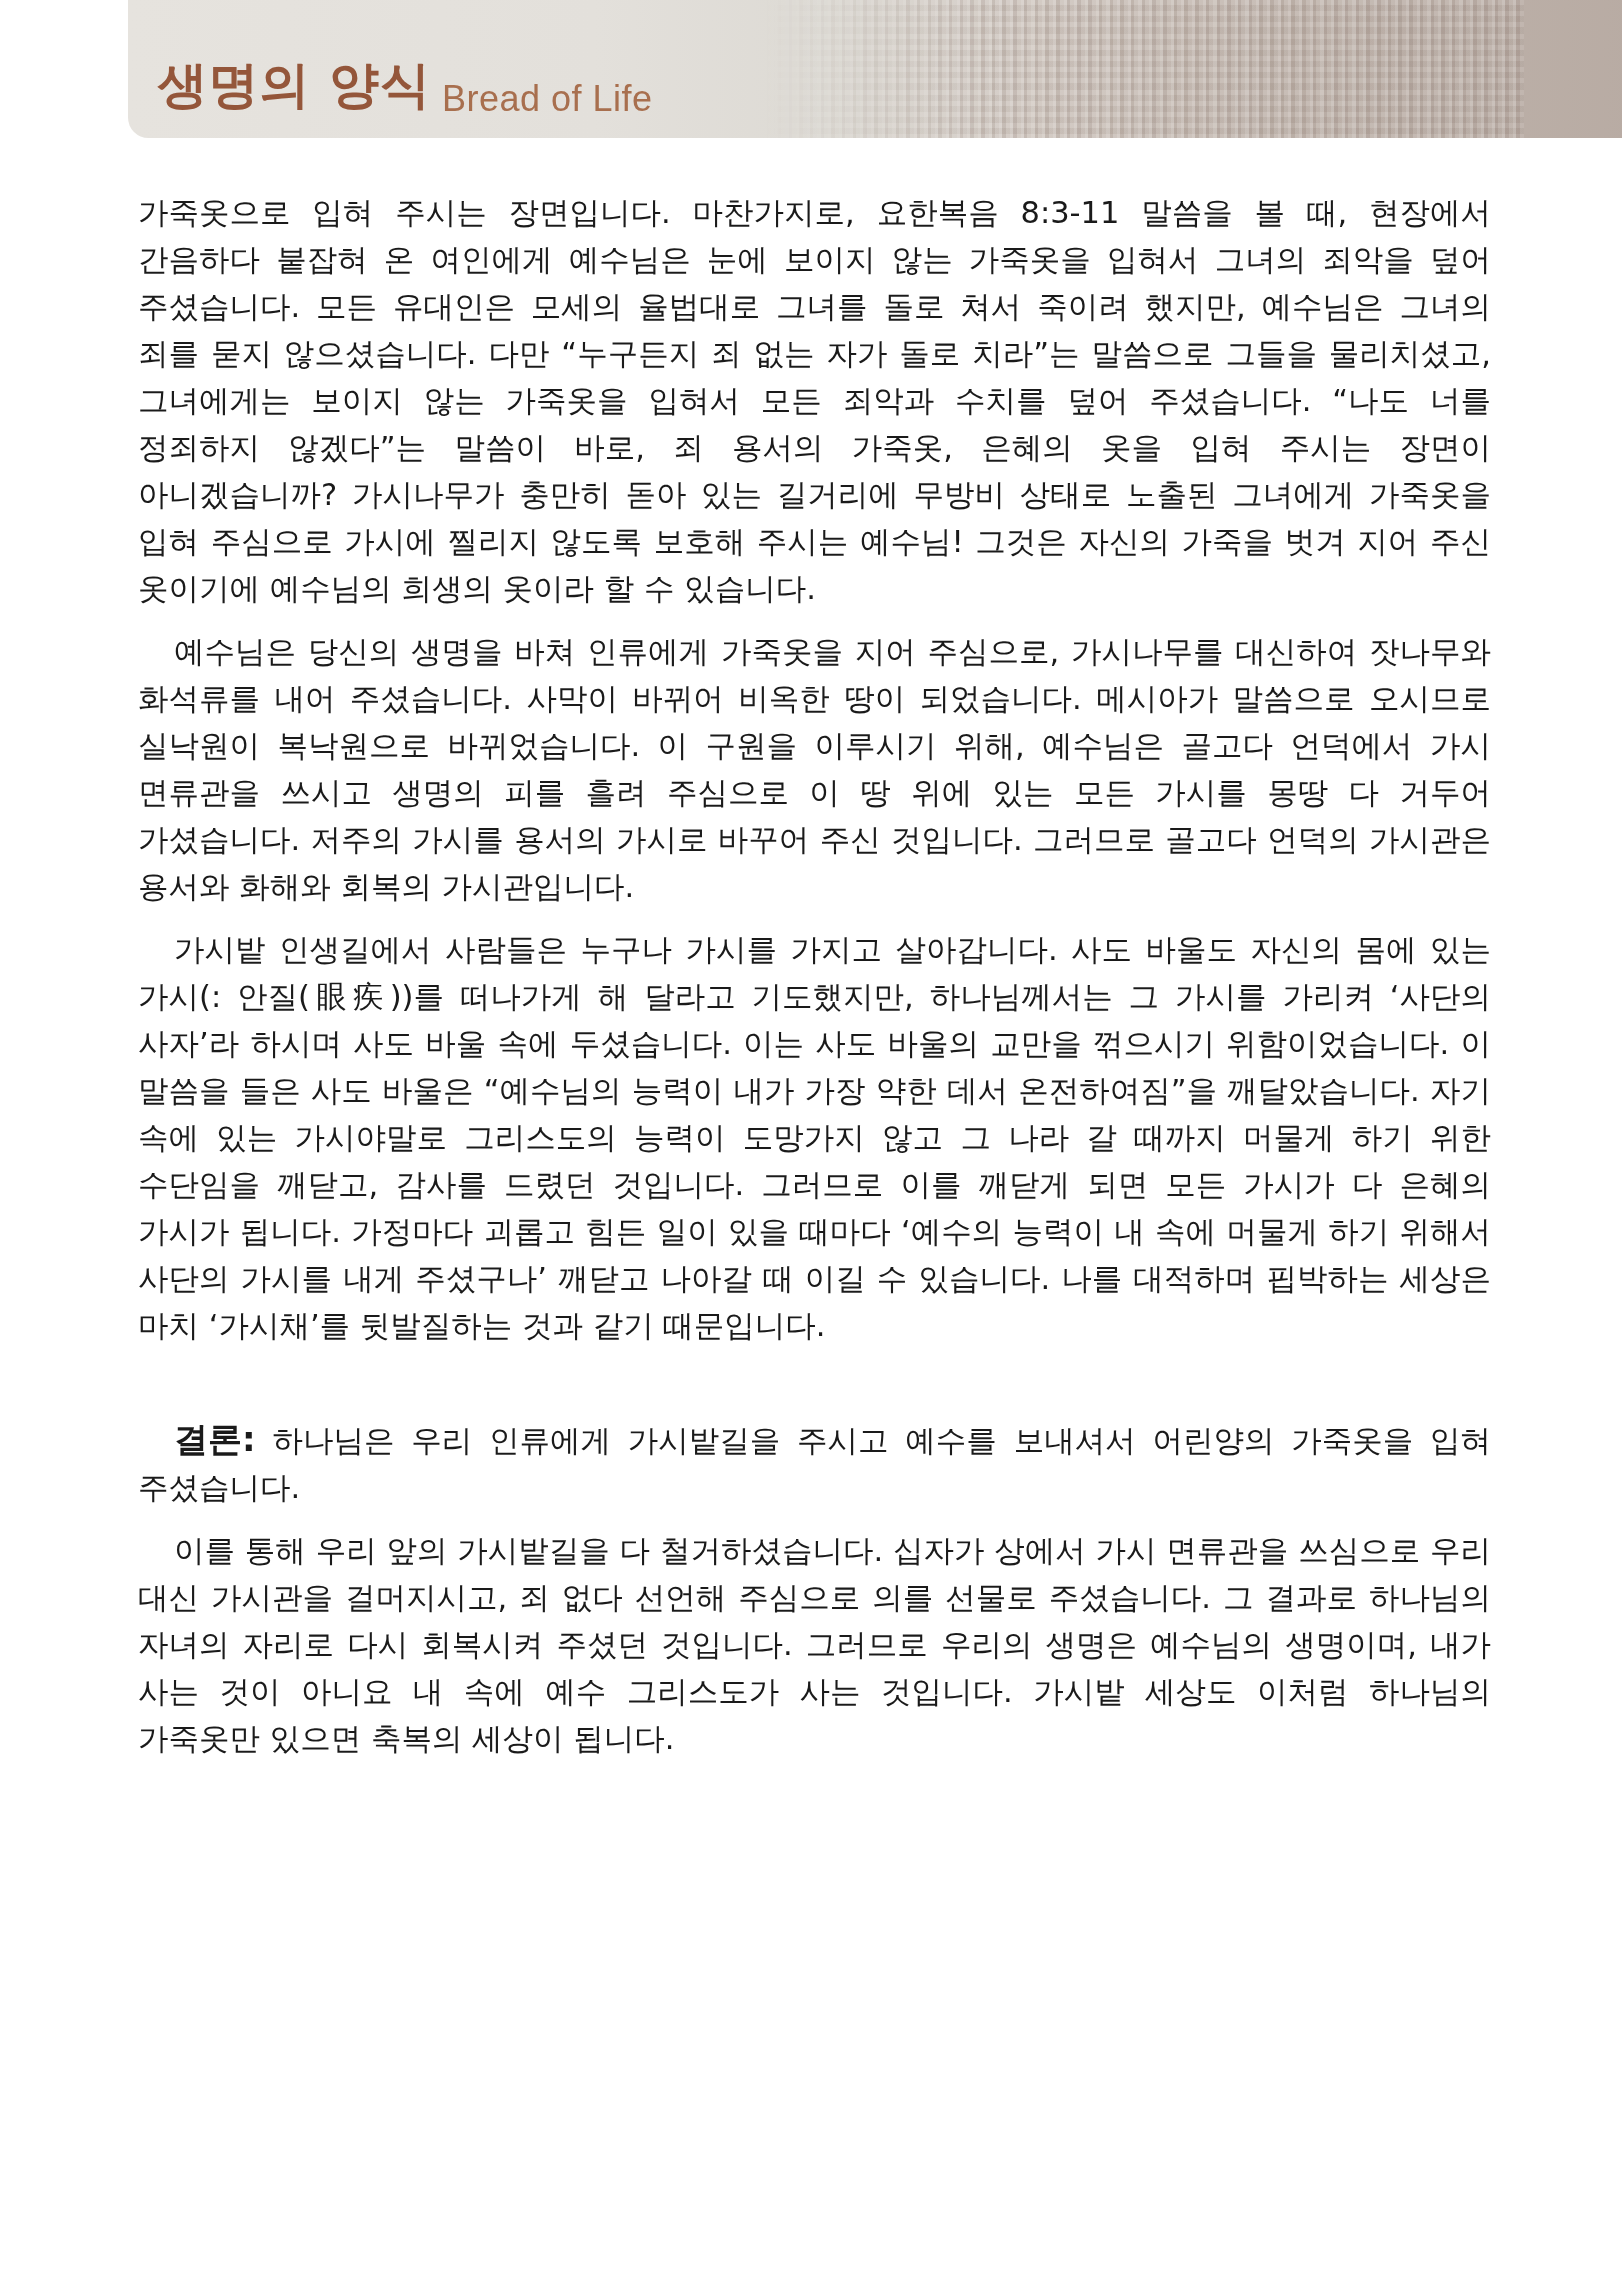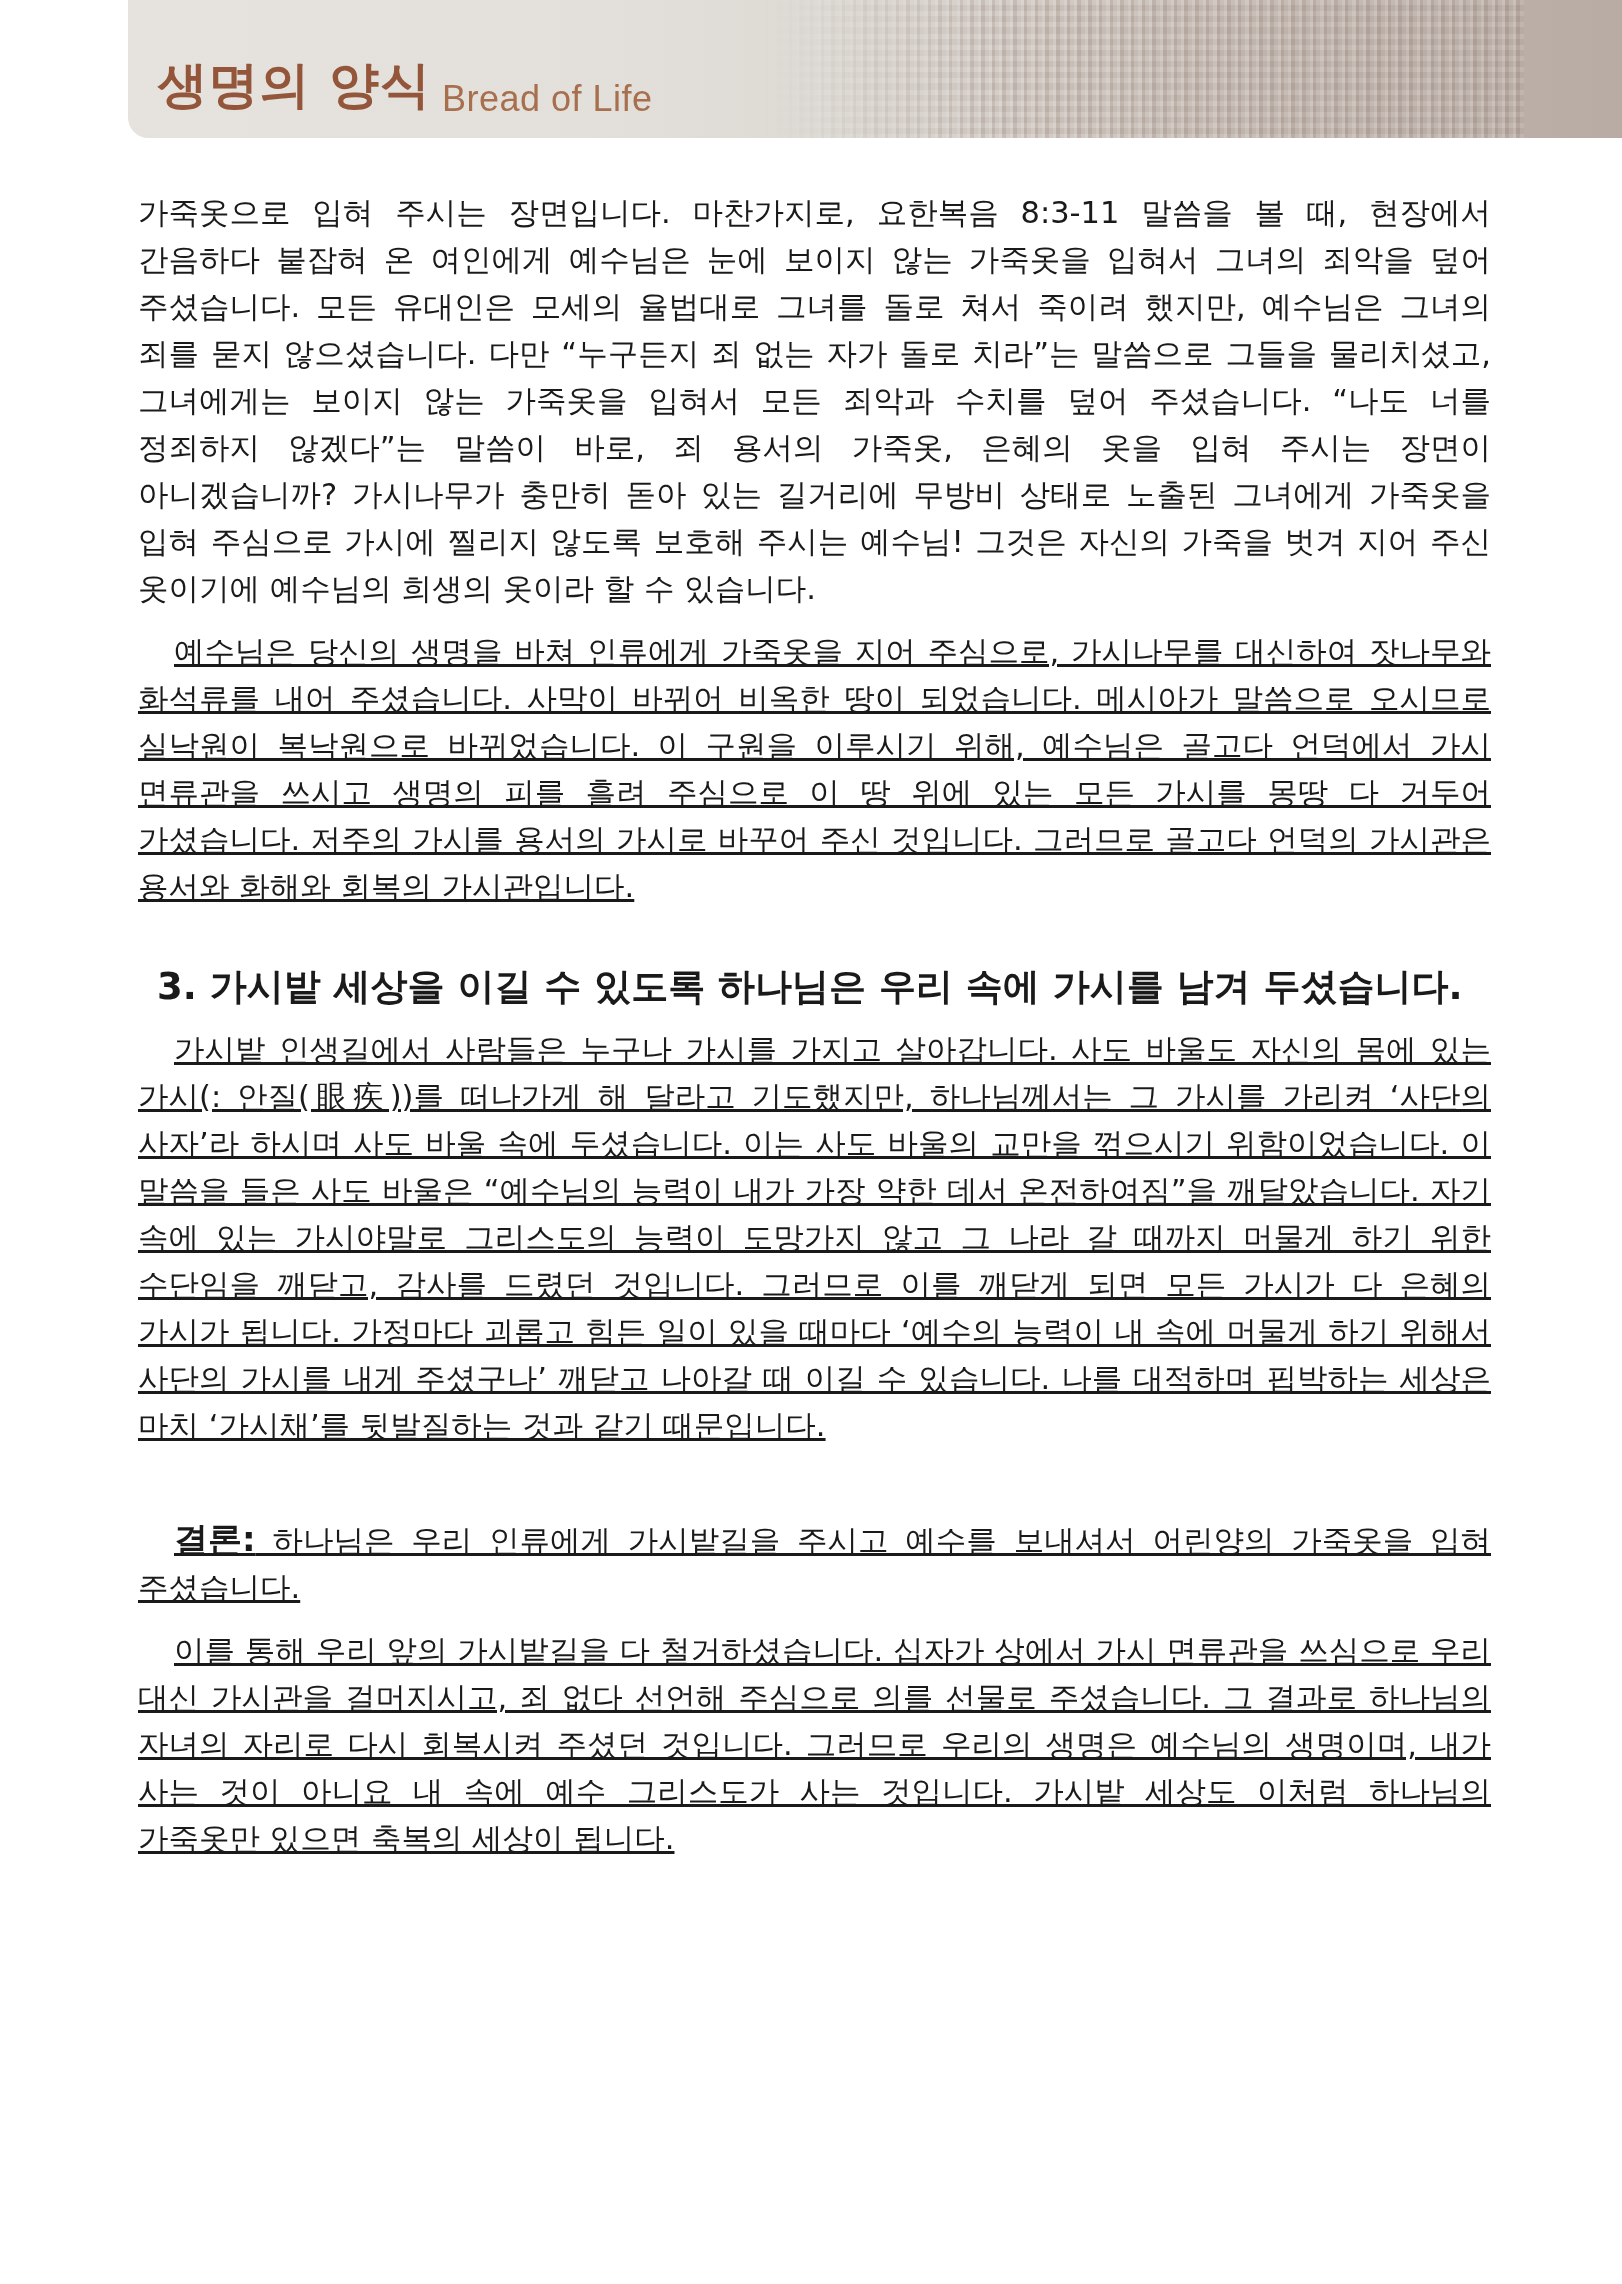--- a/index.html
+++ b/index.html
@@ -66,21 +66,20 @@
     }
     .para {
       font-size: 30.5px;
       line-height: 47px;
       text-align: justify;
       margin: 16px;
       word-break: keep-all;
     }
     .para.indent {
       text-indent: 36px;
-      text-decoration: underline;
     }
     .section-heading {
       font-size: 37px;
       font-weight: bold;
       line-height: 47px;
       margin: 53px 0 0 35px;
       white-space: nowrap;
     }
     .conclusion {
       margin-top: 67px;
@@ -96,19 +95,18 @@
 <div class="banner">
   <div class="banner-texture"></div>
   <div class="banner-title">생명의 양식</div>
   <div class="banner-subtitle">Bread of Life</div>
 </div>
 
 <div class="content">
   <p class="para">가죽옷으로 입혀 주시는 장면입니다. 마찬가지로, 요한복음 8:3-11 말씀을 볼 때, 현장에서 간음하다 붙잡혀 온 여인에게 예수님은 눈에 보이지 않는 가죽옷을 입혀서 그녀의 죄악을 덮어 주셨습니다. 모든 유대인은 모세의 율법대로 그녀를 돌로 쳐서 죽이려 했지만, 예수님은 그녀의 죄를 묻지 않으셨습니다. 다만 “누구든지 죄 없는 자가 돌로 치라”는 말씀으로 그들을 물리치셨고, 그녀에게는 보이지 않는 가죽옷을 입혀서 모든 죄악과 수치를 덮어 주셨습니다. “나도 너를 정죄하지 않겠다”는 말씀이 바로, 죄 용서의 가죽옷, 은혜의 옷을 입혀 주시는 장면이 아니겠습니까? 가시나무가 충만히 돋아 있는 길거리에 무방비 상태로 노출된 그녀에게 가죽옷을 입혀 주심으로 가시에 찔리지 않도록 보호해 주시는 예수님! 그것은 자신의 가죽을 벗겨 지어 주신 옷이기에 예수님의 희생의 옷이라 할 수 있습니다.</p>
   <p class="para indent">예수님은 당신의 생명을 바쳐 인류에게 가죽옷을 지어 주심으로, 가시나무를 대신하여 잣나무와 화석류를 내어 주셨습니다. 사막이 바뀌어 비옥한 땅이 되었습니다. 메시아가 말씀으로 오시므로 실낙원이 복낙원으로 바뀌었습니다. 이 구원을 이루시기 위해, 예수님은 골고다 언덕에서 가시 면류관을 쓰시고 생명의 피를 흘려 주심으로 이 땅 위에 있는 모든 가시를 몽땅 다 거두어 가셨습니다. 저주의 가시를 용서의 가시로 바꾸어 주신 것입니다. 그러므로 골고다 언덕의 가시관은 용서와 화해와 회복의 가시관입니다.</p>
 
-  <div class="section-heading">3. 가시밭 세상을 이길 수 있도록 하나님은 우리 속에 가시를 남겨 두셨습니다.</div>
   <p class="para indent">가시밭 인생길에서 사람들은 누구나 가시를 가지고 살아갑니다. 사도 바울도 자신의 몸에 있는 가시(: 안질(眼疾))를 떠나가게 해 달라고 기도했지만, 하나님께서는 그 가시를 가리켜 ‘사단의 사자’라 하시며 사도 바울 속에 두셨습니다. 이는 사도 바울의 교만을 꺾으시기 위함이었습니다. 이 말씀을 들은 사도 바울은 “예수님의 능력이 내가 가장 약한 데서 온전하여짐”을 깨달았습니다. 자기 속에 있는 가시야말로 그리스도의 능력이 도망가지 않고 그 나라 갈 때까지 머물게 하기 위한 수단임을 깨닫고, 감사를 드렸던 것입니다. 그러므로 이를 깨닫게 되면 모든 가시가 다 은혜의 가시가 됩니다. 가정마다 괴롭고 힘든 일이 있을 때마다 ‘예수의 능력이 내 속에 머물게 하기 위해서 사단의 가시를 내게 주셨구나’ 깨닫고 나아갈 때 이길 수 있습니다. 나를 대적하며 핍박하는 세상은 마치 ‘가시채’를 뒷발질하는 것과 같기 때문입니다.</p>
 
   <p class="para indent conclusion"><span class="conclusion-label">결론:</span><span> 하나님은 우리 인류에게 가시밭길을 주시고 예수를 보내셔서 어린양의 가죽옷을 입혀 주셨습니다.</span></p>
   <p class="para indent">이를 통해 우리 앞의 가시밭길을 다 철거하셨습니다. 십자가 상에서 가시 면류관을 쓰심으로 우리 대신 가시관을 걸머지시고, 죄 없다 선언해 주심으로 의를 선물로 주셨습니다. 그 결과로 하나님의 자녀의 자리로 다시 회복시켜 주셨던 것입니다. 그러므로 우리의 생명은 예수님의 생명이며, 내가 사는 것이 아니요 내 속에 예수 그리스도가 사는 것입니다. 가시밭 세상도 이처럼 하나님의 가죽옷만 있으면 축복의 세상이 됩니다.</p>
 </div>
 
 
 </body></html>

